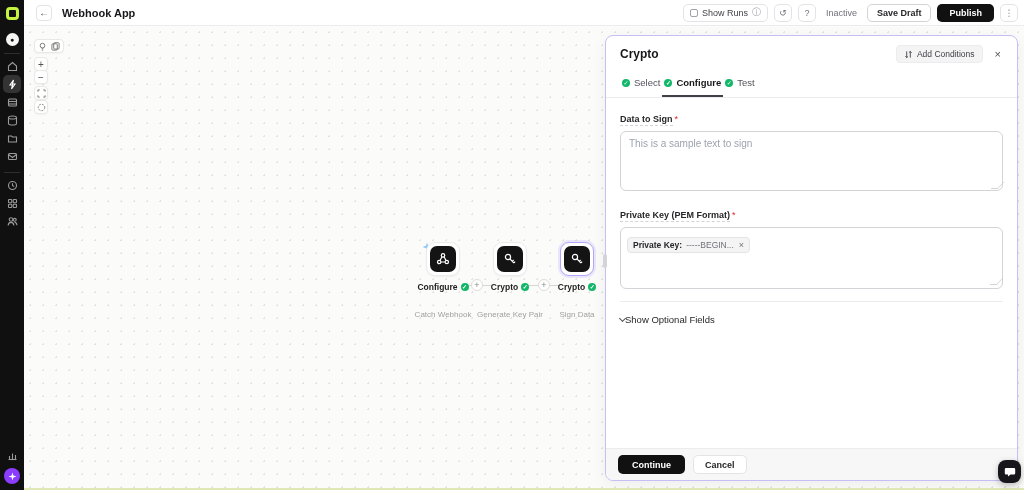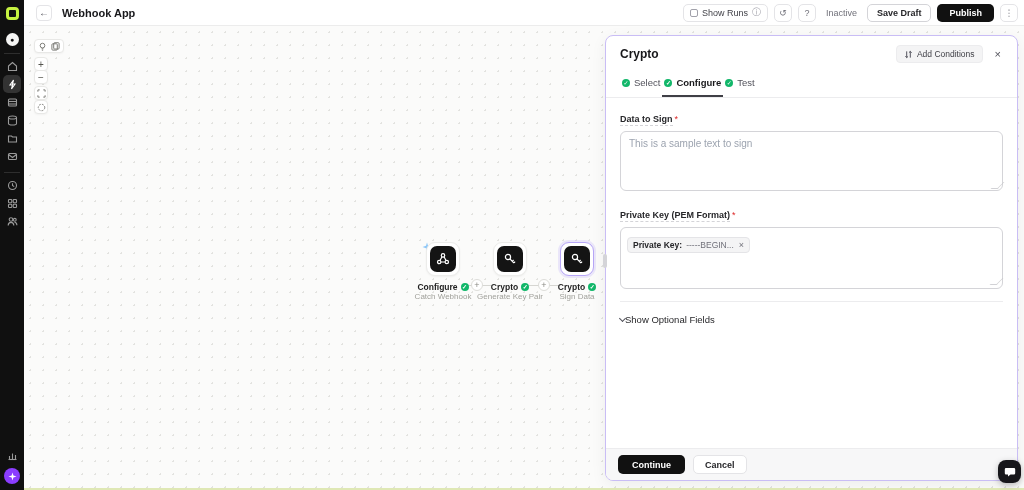--- a/index.html
+++ b/index.html
@@ -42,21 +42,21 @@
   .cv-btn { position:absolute; left:10px; width:14px; height:14px; border:1px solid #e8e8e6; background:#fff; border-radius:4px; display:flex; align-items:center; justify-content:center; font-size:10px; color:#55554f; cursor:pointer; box-shadow:0 1px 2px rgba(0,0,0,.04); }
   .cv-btn svg { stroke:#7b7b76; fill:none; stroke-width:1.1; }
 
   
   .node { position:absolute; width:66px; text-align:center; }
   .node-card { width:34px; height:34px; margin:0 auto; background:#fff; border:1px solid #ececea; border-radius:9px; display:flex; align-items:center; justify-content:center; box-shadow:0 1px 2px rgba(0,0,0,.05); cursor:pointer; }
   .node-card.selected { border:1.5px solid #b7a6f7; box-shadow:0 0 0 2px rgba(183,166,247,.25); }
   .node-ico { width:26px; height:26px; background:#141414; border-radius:7px; display:flex; align-items:center; justify-content:center; }
   .node-ico svg { stroke:#fff; fill:none; stroke-width:1.2; }
   .node-title { margin-top:6px; font-size:8.5px; font-weight:bold; color:#1f1f1f; display:flex; align-items:center; justify-content:center; gap:3px; }
-  .node-sub { margin-top:0; font-size:8px; color:#a1a19b; }
+  .node-sub { margin-top:18px; font-size:8px; color:#a1a19b; }
   .check-badge { width:8px; height:8px; border-radius:50%; background:#12b76a; color:#fff; font-size:6px; line-height:8px; display:inline-block; text-align:center; }
   .edge { position:absolute; height:1px; background:#d6d6d2; top:259px; }
   .edge-plus { position:absolute; top:253px; width:12px; height:12px; border:1px solid #ddddd9; background:#fff; border-radius:50%; font-size:9px; line-height:10px; text-align:center; color:#8b8b85; cursor:pointer; }
   .sparkle { position:absolute; left:425px; top:238px; cursor:pointer; }
 
   
   .panel { position:absolute; left:605px; top:35px; width:413px; height:446px; background:#fff; border:1px solid #c9bdf5; border-radius:8px; box-shadow:0 4px 16px rgba(0,0,0,.06); z-index:25; display:flex; flex-direction:column; }
   .panel-handle { position:absolute; left:-3px; top:218px; width:4px; height:14px; border-radius:2px; background:#d4d4d8; cursor:col-resize; }
   .panel-hdr { display:flex; align-items:center; padding:9px 12px 4px 14px; }
   .panel-title { font-size:12px; font-weight:bold; color:#18181b; }

